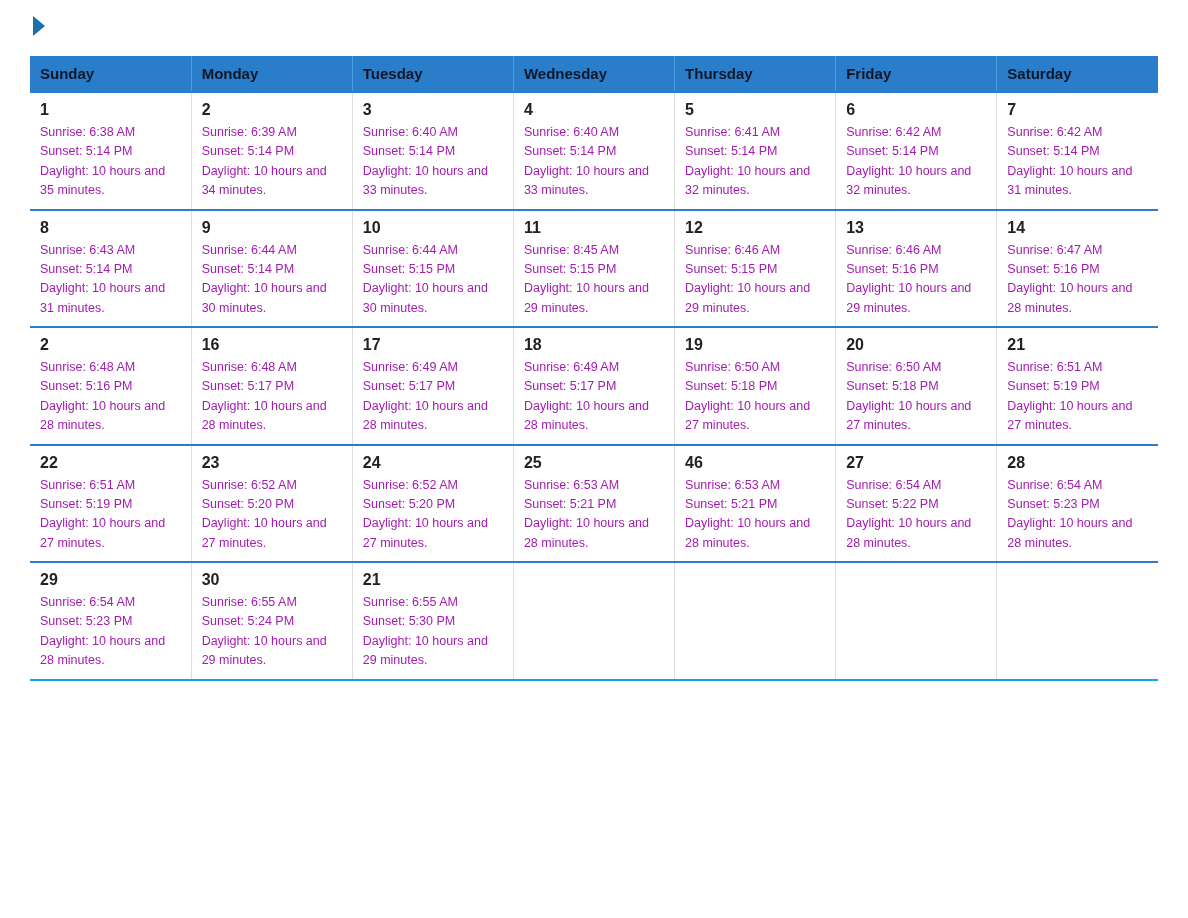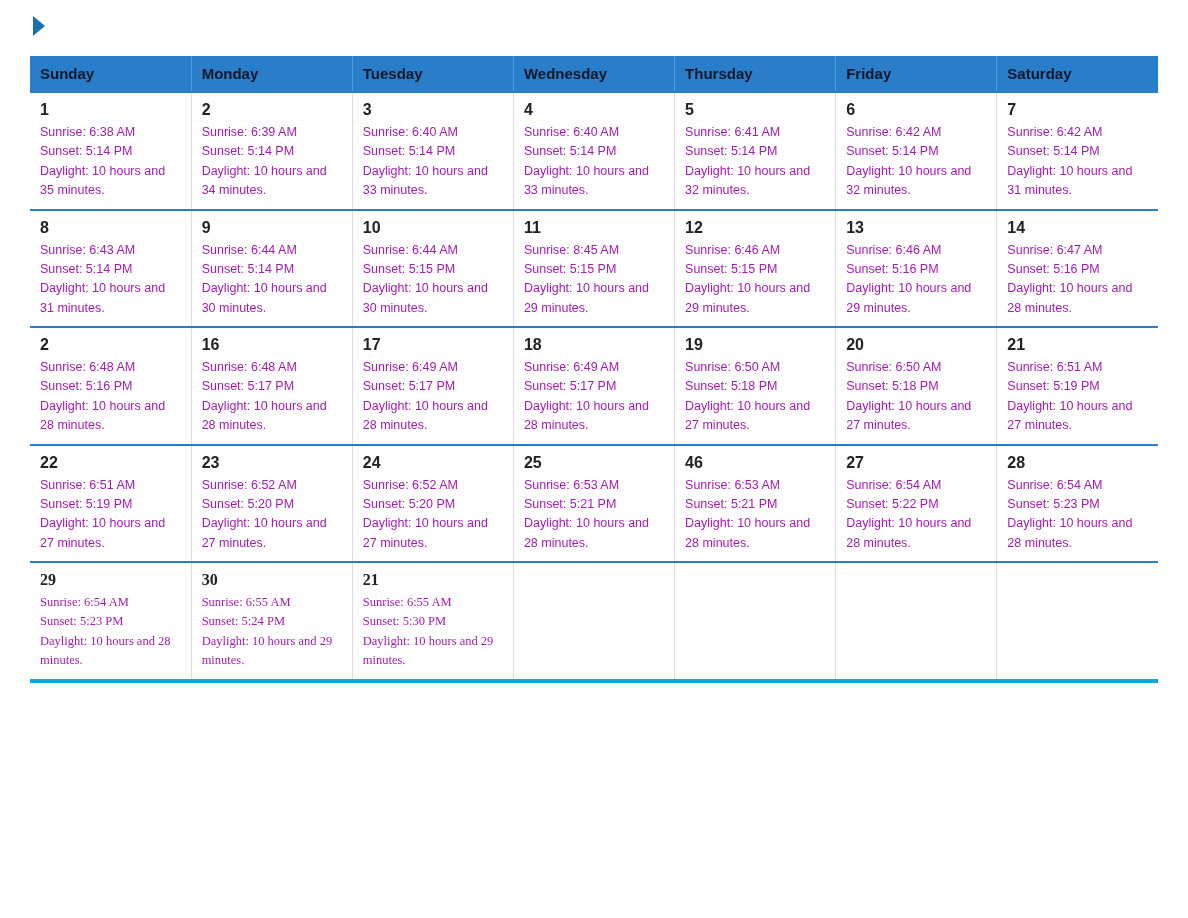--- a/index.html
+++ b/index.html
@@ -94,21 +94,21 @@
       font-size: 16px;
       font-weight: bold;
       display: block;
       margin-bottom: 4px;
     }
     .day-info {
       font-size: 12.5px;
       line-height: 1.55;
       color: #a21caf;
     }
-    tbody tr:last-child { border-bottom: 4px solid #0ea5e9; font-family: Liberation Serif, serif; }
+    tbody tr:last-child { border-bottom: 2px solid #0ea5e9; }
   </style>
 </head>
 <body>
 
 <div class="header">
   <div class="logo">
     <div class="logo-text">
       <span class="logo-general"></span>
       <span class="logo-blue"></span>
       <span class="logo-arrow"></span>

